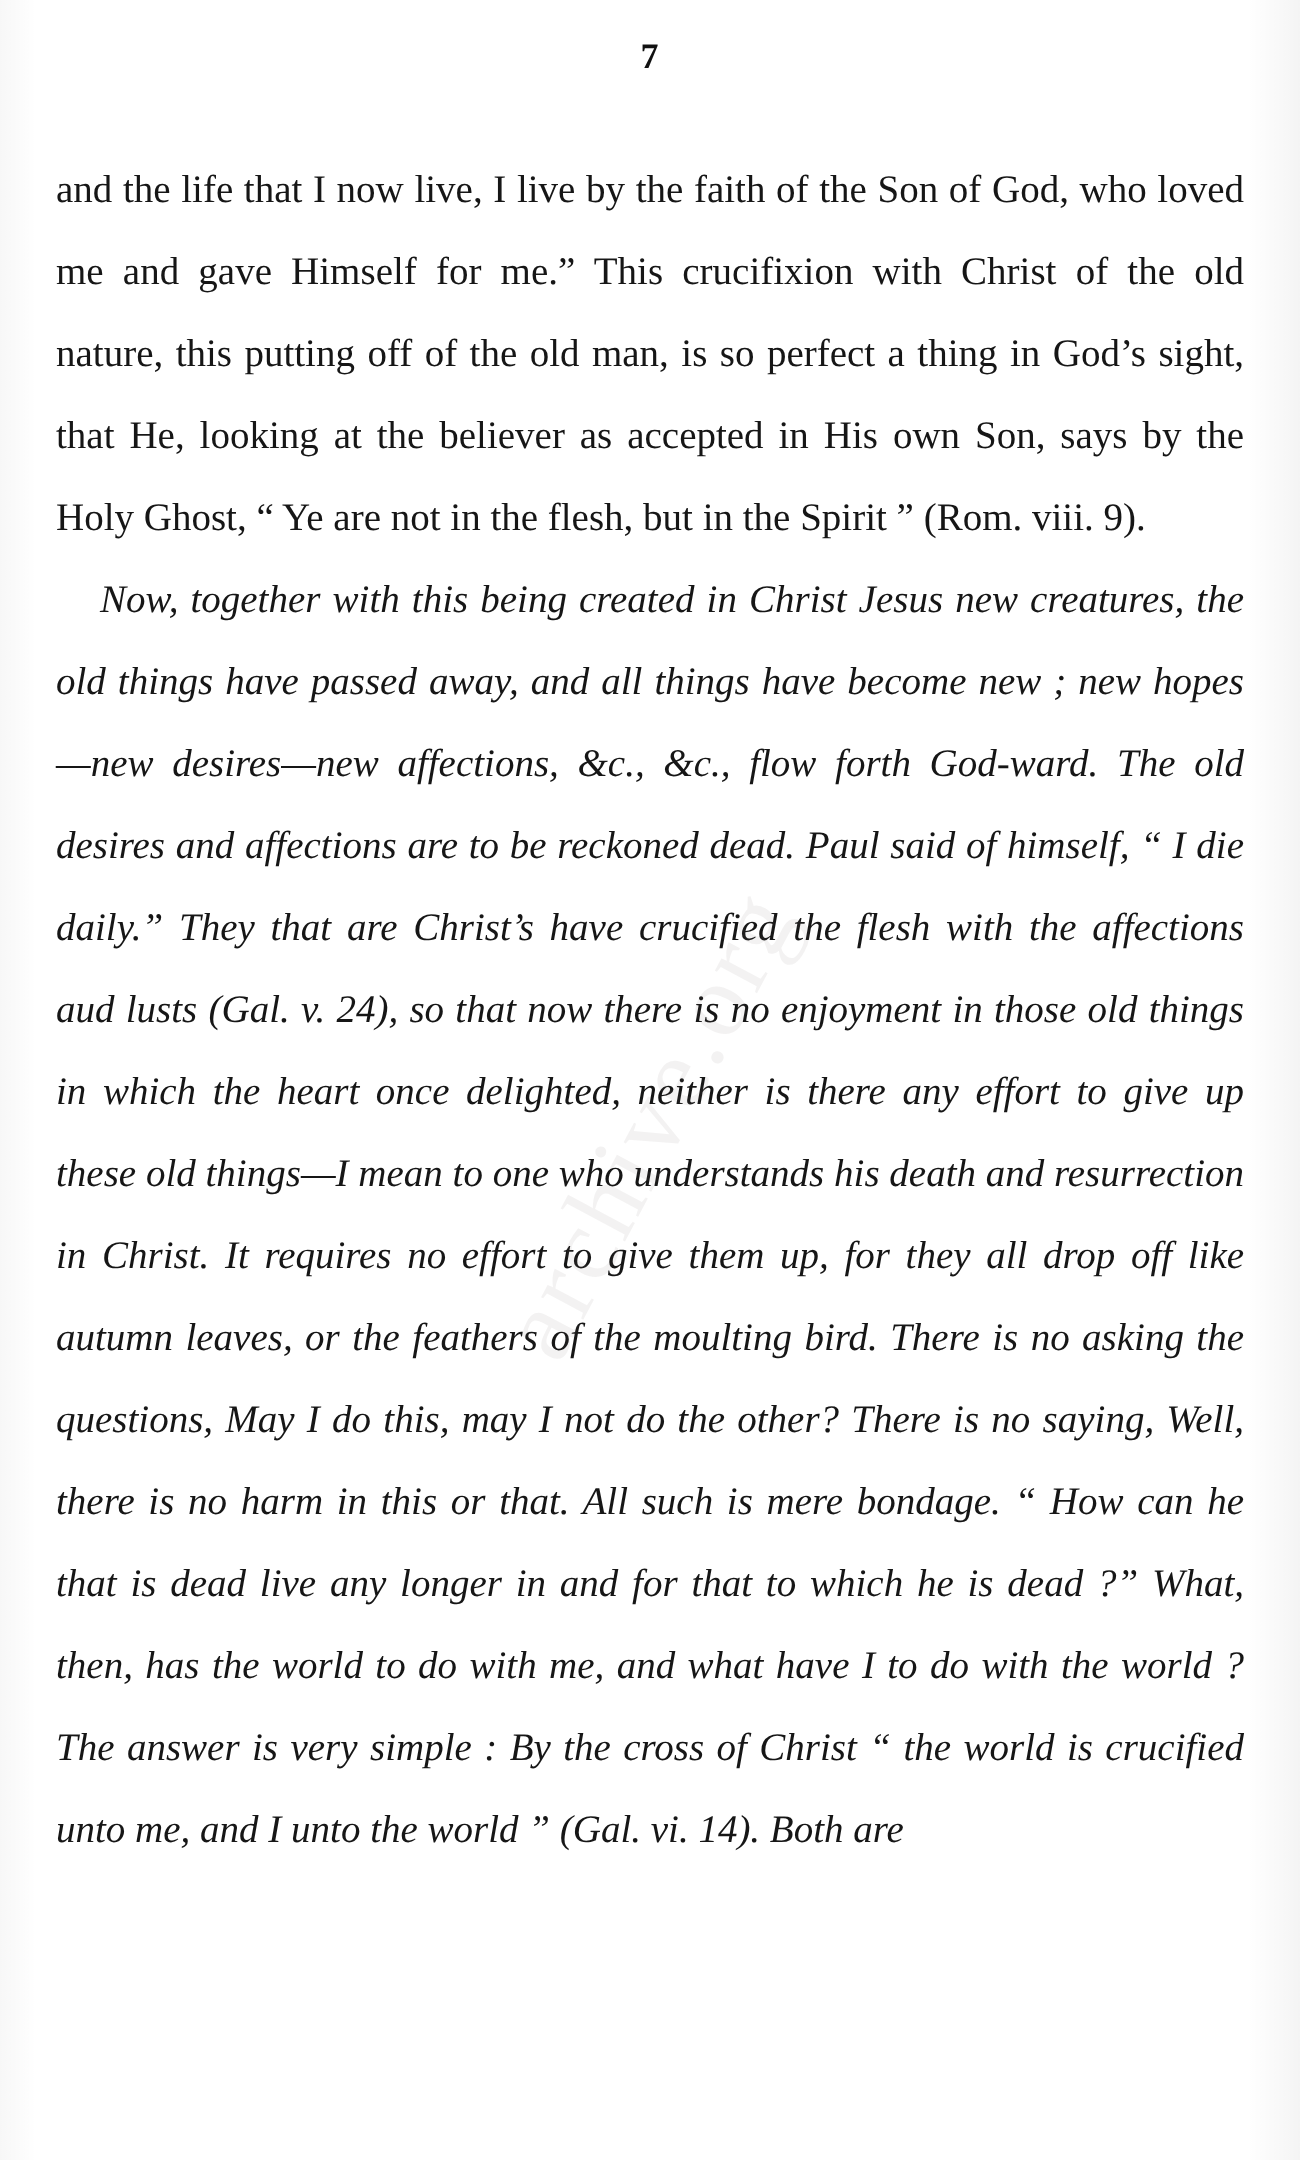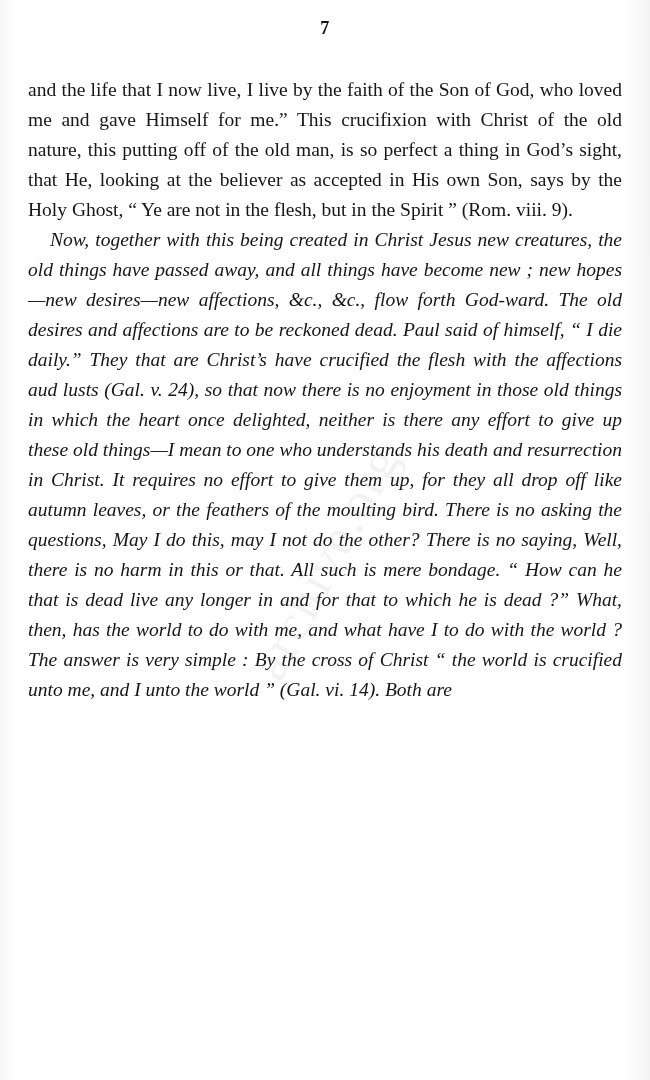--- a/index.html
+++ b/index.html
@@ -25,21 +25,21 @@
   .page-number {
     text-align: center;
     font-size: 18px;
     font-weight: bold;
     letter-spacing: 0.5px;
     margin: 0 0 36px 0;
     color: #111;
   }
   .body-text {
     font-size: 19.5px;
-    line-height: 30px;
+    line-height: 41px;
     text-align: justify;
     text-justify: inter-word;
     color: #161616;
     -webkit-font-smoothing: none;
   }
   .para {
     margin: 0;
     text-indent: 0;
   }
   .para + .para {

